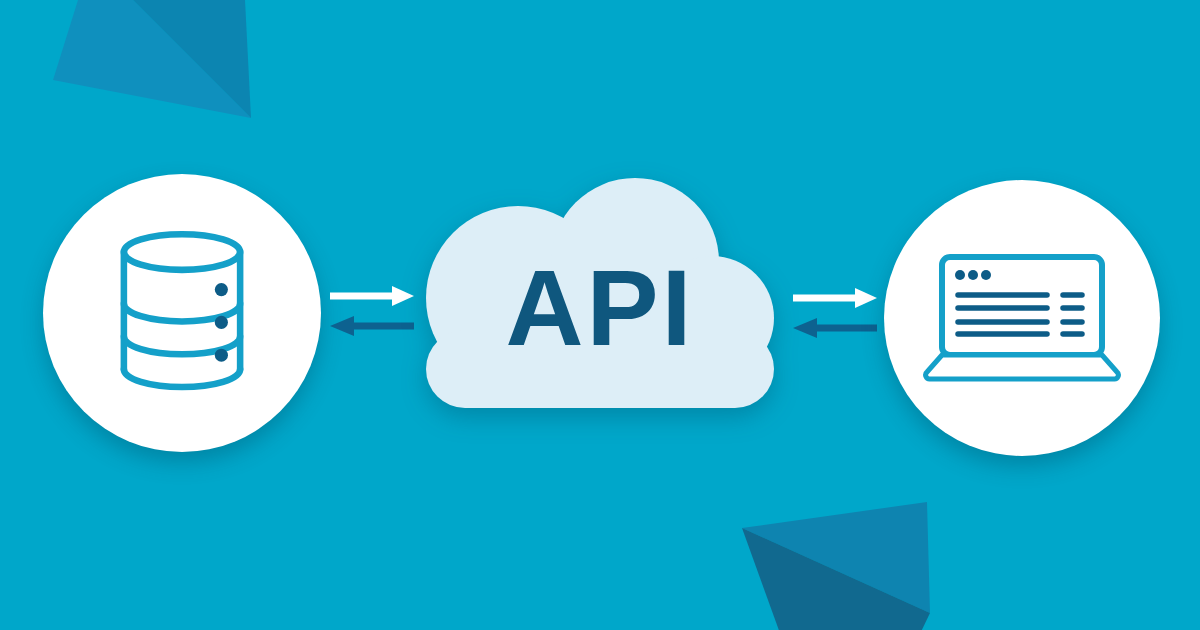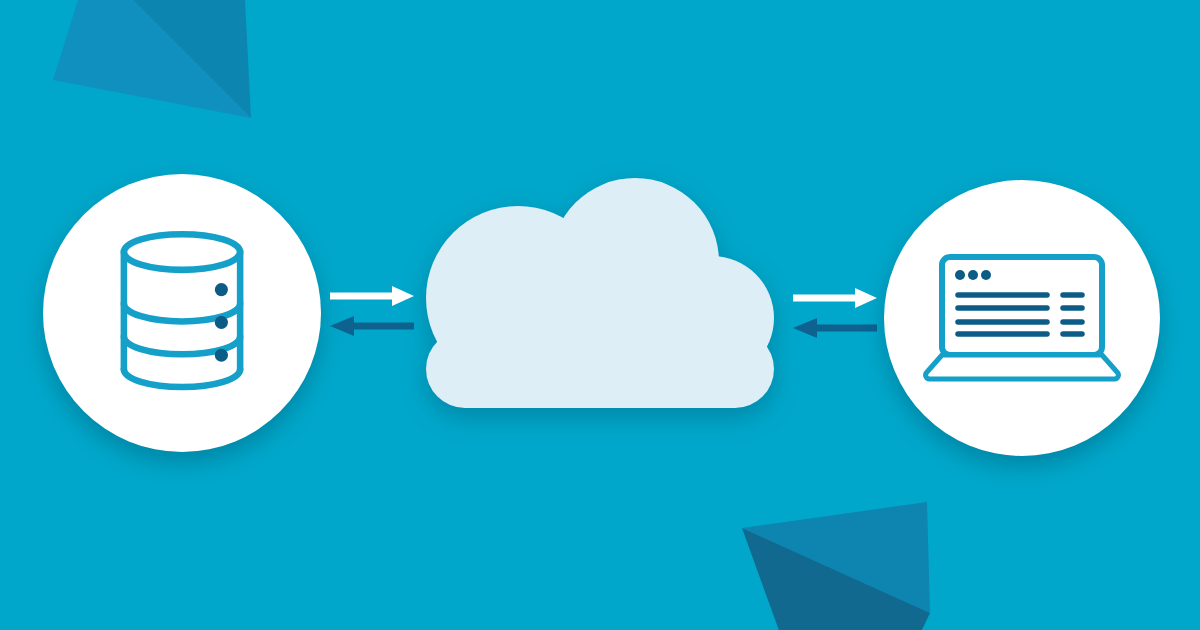--- a/index.html
+++ b/index.html
@@ -78,20 +78,21 @@
   </svg>
 
   <svg class="cloud-svg" width="360" height="242" viewBox="0 0 360 242">
     <g style="fill:var(--cloud);">
       <circle cx="98" cy="126" r="92"></circle>
       <circle cx="215" cy="90" r="84"></circle>
       <circle cx="292" cy="146" r="62"></circle>
       <rect x="6" y="158" width="348" height="78" rx="39"></rect>
     </g>
   </svg>
+  <div class="api-label">API</div>
 
   <svg class="arrow-pair arrows-right" viewBox="0 0 88 52">
     <g>
       <line x1="2" y1="12" x2="66" y2="12" style="stroke:var(--arrow-white);stroke-width:7;"></line>
       <polygon points="64,2 86,12 64,22" style="fill:var(--arrow-white);"></polygon>
     </g>
     <g>
       <line x1="24" y1="42" x2="86" y2="42" style="stroke:var(--arrow-dark);stroke-width:7;"></line>
       <polygon points="26,32 2,42 26,52" style="fill:var(--arrow-dark);"></polygon>
     </g>

